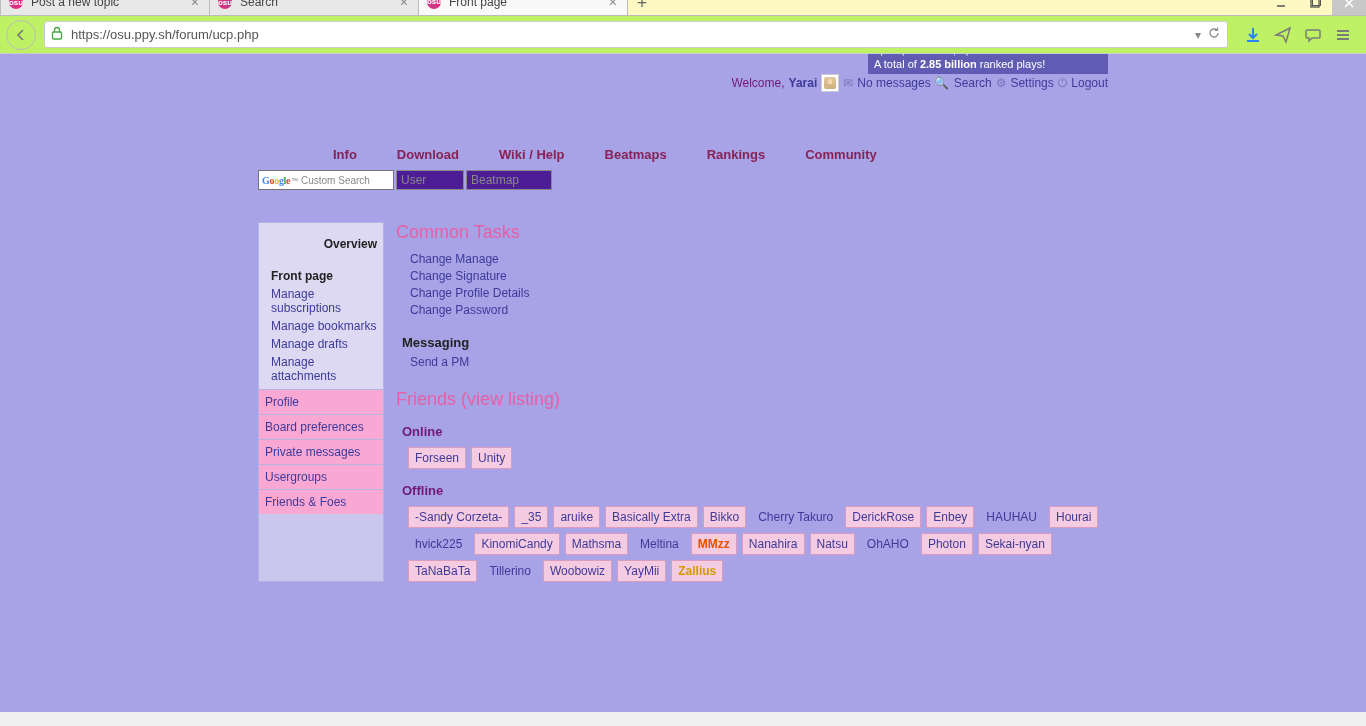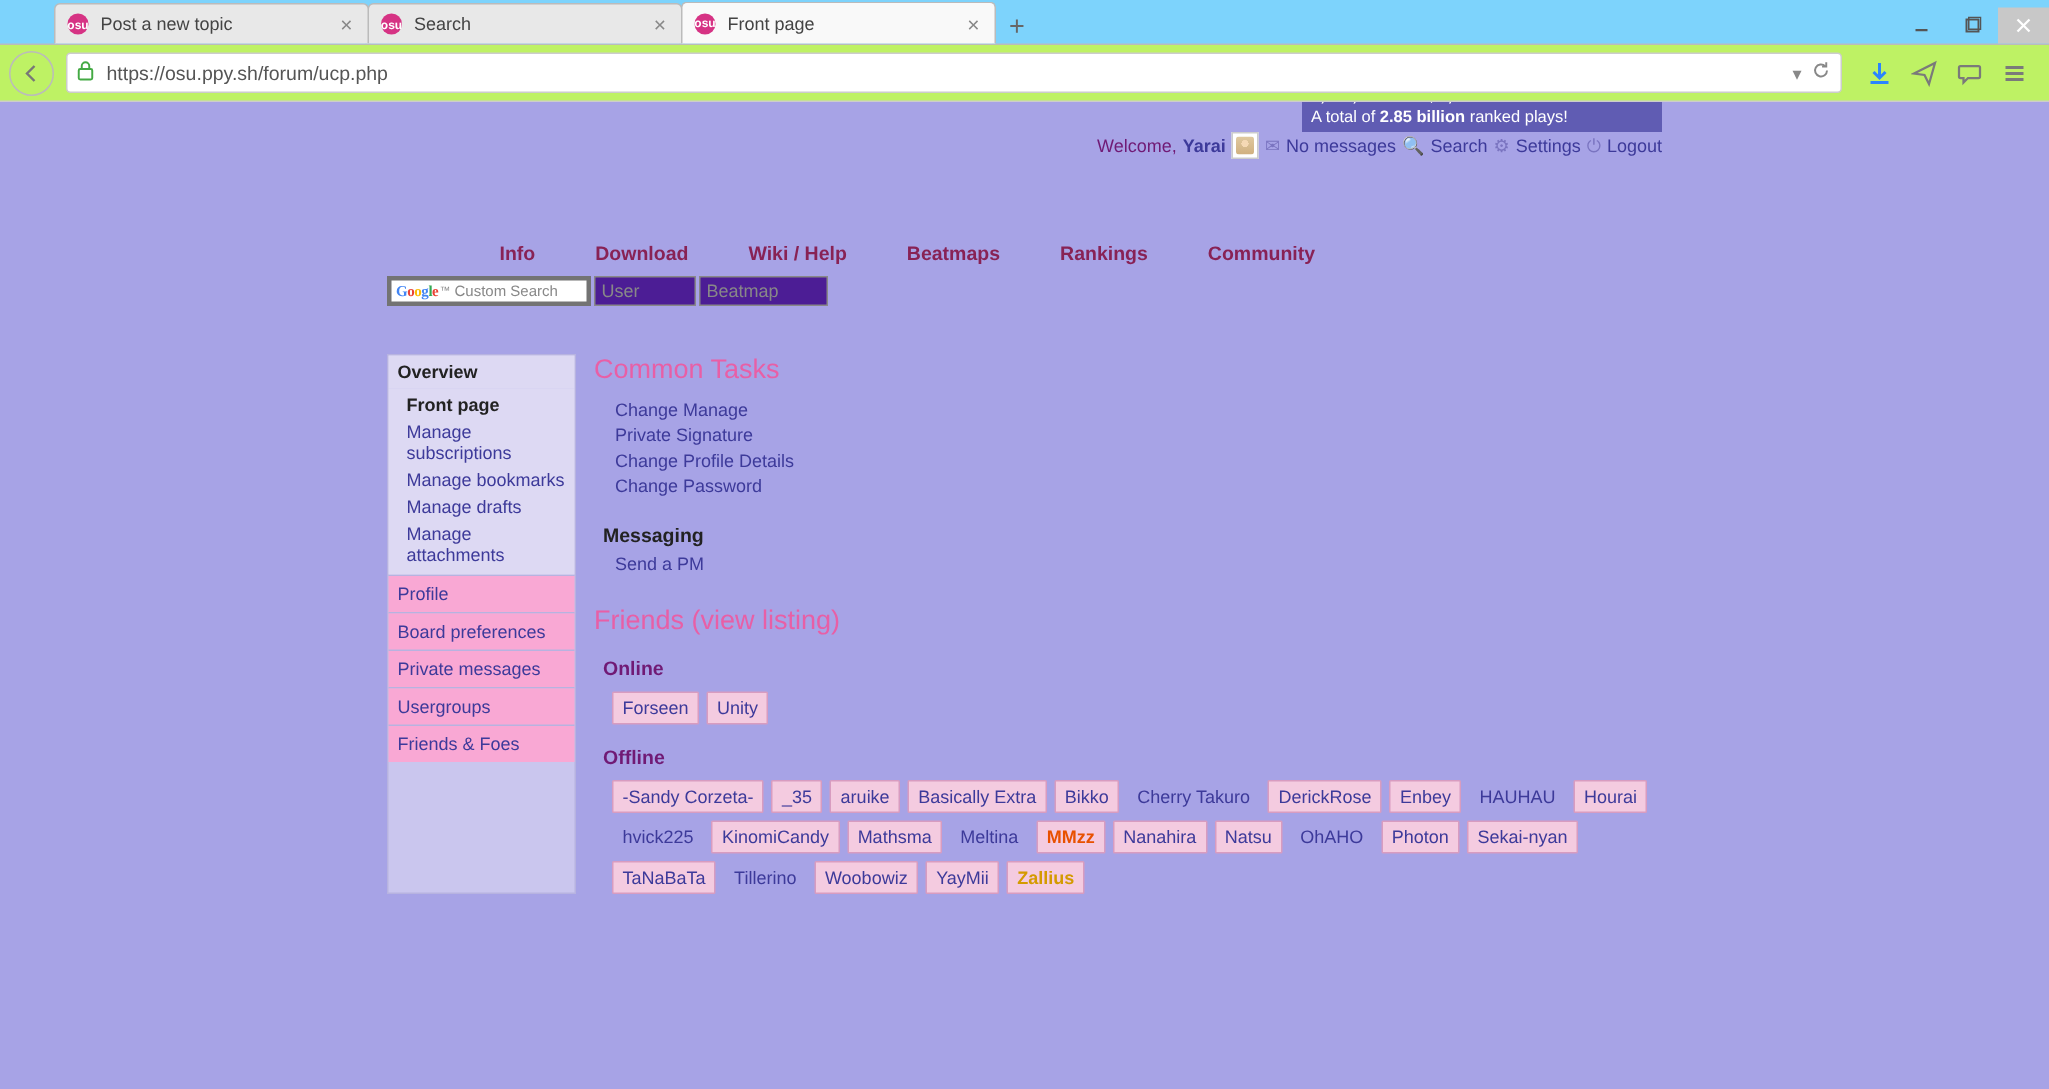--- a/index.html
+++ b/index.html
@@ -1,21 +1,21 @@
 <!DOCTYPE html>
 <html><head>
 <meta charset="utf-8">
 <style>
   * { box-sizing: border-box; }
   html, body { margin:0; padding:0; }
   body { font-family: Tahoma, Verdana, sans-serif; font-size: 12px; background:#f0f0f0; color:#222; }
 
   
   .fx-chrome { background:#f0f0f0; }
-  .fx-tabs { display:flex; align-items:flex-end; height:30px; padding-top:3px; border-bottom:1px solid #bbb; background:#7dd3fc;padding-left:36px; }
+  .fx-tabs { display:flex; align-items:flex-end; height:16px; padding-top:3px; border-bottom:1px solid #bbb; background:#fef9c3; }
   .fx-tab { display:flex; align-items:center; width:210px; height:27px; padding:0 8px; border:1px solid #bbb; border-bottom:none; border-top-left-radius:4px; border-top-right-radius:4px; background:#e8e8e8; font-size:12px; color:#444; position:relative; margin-right:-1px; cursor:pointer;}
   .fx-tab.active { background:#f9f9f9; height:28px; z-index:1; }
   .fx-tab .fav { width:14px; height:14px; border-radius:50%; background:#d63384; margin-right:8px; flex:none; display:flex; align-items:center; justify-content:center; color:#fff; font-size:8px; font-weight:bold;}
   .fx-tab .ttl { flex:1; white-space:nowrap; overflow:hidden; text-overflow:ellipsis;}
   .fx-tab .close { color:#888; font-size:14px; padding:0 2px; line-height:1; cursor:pointer;}
   .fx-newtab { width:26px; height:24px; display:flex; align-items:center; justify-content:center; color:#666; font-size:18px; margin-left:2px; cursor:pointer;}
   .fx-winctrl { margin-left:auto; display:flex; }
   .fx-winbtn { width:34px; height:24px; display:flex; align-items:center; justify-content:center; color:#555; cursor:pointer;}
   .fx-winbtn svg { width:12px; height:12px; }
   .fx-winbtn.closebtn { background:#c8c8c8; }
@@ -37,21 +37,21 @@
   .page { width:1350px; margin:0 auto; position:relative; }
 
   .content-wrap { width:850px; margin:0 auto; padding-top:90px; }
 
   
   .topmenu { display:flex; gap:0; margin-left:55px;}
   .topmenu a { padding:0 20px; color:#882255; font-weight:bold; font-size:13px; line-height:22px; cursor:pointer;}
 
   
   .searchrow { display:flex; align-items:center; margin-top:4px; gap:2px;}
-  .gcse { width:136px; height:20px; border:3px solid #737373; background:#fff; display:flex; align-items:center; padding-left:3px; position:relative; font-size:10px; color:#888;}
+  .gcse { width:136px; height:20px; border:1px solid #737373; background:#fff; display:flex; align-items:center; padding-left:3px; position:relative; font-size:10px; color:#888;}
   .gcse .gl { font-family:serif; letter-spacing:-0.3px; }
   .gcse .gl span:nth-child(1){color:#4285F4;font-weight:bold;}
   .gcse .gl span:nth-child(2){color:#EA4335;font-weight:bold;}
   .gcse .gl span:nth-child(3){color:#FBBC05;font-weight:bold;}
   .gcse .gl span:nth-child(4){color:#4285F4;font-weight:bold;}
   .gcse .gl span:nth-child(5){color:#34A853;font-weight:bold;}
   .gcse .gl span:nth-child(6){color:#EA4335;font-weight:bold;}
   .gcse .cs { margin-left:1px; font-size:7px; color:#888; vertical-align:top; display:inline-block; padding-top:0px;}
   .tin { height:20px; border:1px solid #888; padding:1px 4px; font-family:inherit; font-size:12px; color:#888; background:#4c1d95;}
   .tin::placeholder { color:#888; }
@@ -66,21 +66,21 @@
   .userbar .av { width:18px; height:18px; background:#fff; border:1px solid #ccc; display:inline-block; position:relative;}
   .userbar .av::after{ content:""; position:absolute; inset:2px; background:radial-gradient(circle at 50% 40%, #f5d9b5 25%, transparent 26%), linear-gradient(#e0c9a0,#d0b080); border-radius:2px;}
   .userbar .lk { color:#3d3a9a; cursor:pointer; }
   .userbar .ic { color:#7a74c0; font-size:12px;}
 
   
   .twocol { display:flex; margin-top:32px; }
   .sidebar { width:126px; flex:none; border:1px solid #b7b3e0; background:#cac6ee; font-size:12px;}
   .sidebar .grp { border-bottom:1px solid #b7b3e0; }
   .sidebar .grp:last-child { border-bottom:none;}
-  .sidebar .grp-h { font-weight:bold; color:#222; padding:4px 6px; background:#ddd9f3;}
+  .sidebar .grp-h { font-weight:bold; color:#222; padding:14px 6px; background:#ddd9f3;text-align:right;}
   .sidebar .grp.active .grp-h { background:#ddd9f3;}
   .sidebar .sub { padding:2px 0 4px 12px; background:#ddd9f3;}
   .sidebar .sub a { display:block; padding:2px 0; color:#3d3a9a; cursor:pointer;}
   .sidebar .sub a.cur { color:#222; font-weight:bold;}
   .sidebar .lnk { display:block; padding:5px 6px; color:#3d3a9a; border-bottom:1px solid #b7b3e0; background:#f9a8d4; cursor:pointer;}
   .sidebar .lnk:last-child { border-bottom:none;}
 
   .main { flex:1; padding-left:12px;}
   .h-pink { color:#e85fa6; font-size:18px; font-weight:normal; margin:0 0 8px 0;}
   .h-sub { font-weight:bold; color:#222; font-size:13px; margin:16px 0 4px 6px;}
@@ -245,21 +245,21 @@
           <a class="lnk">Board preferences</a>
           <a class="lnk">Private messages</a>
           <a class="lnk">Usergroups</a>
           <a class="lnk">Friends &amp; Foes</a>
         </div>
 
         <div class="main">
           <h2 class="h-pink">Common Tasks</h2>
           <div class="blk-links">
             <a>Change Manage</a>
-            <a>Private Signature</a>
+            <a>Change Signature</a>
             <a>Change Profile Details</a>
             <a>Change Password</a>
           </div>
           <div class="h-sub">Messaging</div>
           <div class="blk-links">
             <a>Send a PM</a>
           </div>
 
           <h2 class="h-pink h2row">
             <span>Friends </span><span class="view">(view listing)</span>

